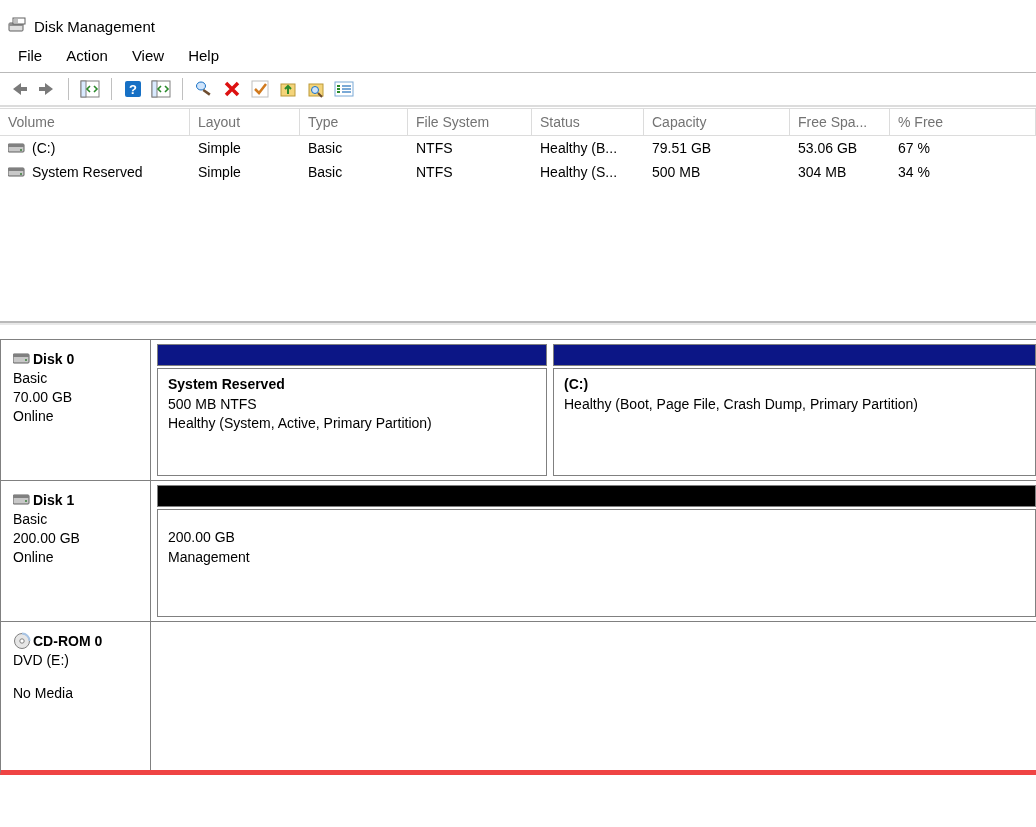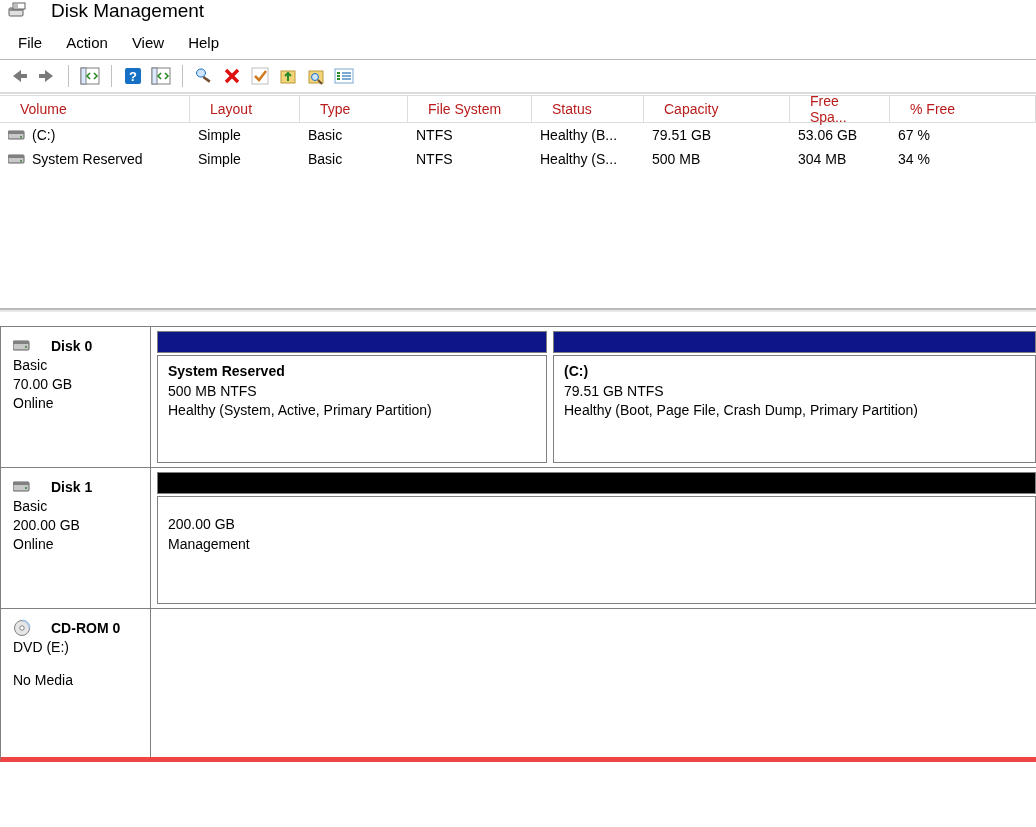--- a/index.html
+++ b/index.html
@@ -9,23 +9,23 @@
     font-size: 14px;
     color: #000;
     background: #fff;
     width: 1036px;
     height: 827px;
     overflow: hidden;
   }
   .titlebar {
     display: flex;
     align-items: center;
-    padding: 0 8px 6px 8px;
-    gap: 25px;
-    font-size: 19px;
+    padding: 17px 8px 6px 8px;
+    gap: 8px;
+    font-size: 15px;
   }
   .app-icon {
     width: 18px; height: 18px;
     display: inline-flex; align-items: center; justify-content: center;
   }
   .menubar {
     display: flex;
     gap: 0;
     padding: 2px 6px 4px 6px;
     font-size: 15px;
@@ -64,23 +64,23 @@
   }
   .vl-header {
     display: flex;
     background: #fff;
     border-top: 1px solid #dcdcdc;
     border-bottom: 1px solid #dcdcdc;
     height: 28px;
   }
   .vl-header .col {
     border-right: 1px solid #dcdcdc;
-    padding: 4px 20px;
+    padding: 4px 8px;
     font-size: 14px;
-    color: #b91c1c;
+    color: #737373;
     display: flex; align-items: center;
     cursor: default;
   }
   .vl-row {
     display: flex;
     height: 24px;
   }
   .vl-row .col {
     padding: 2px 8px;
     font-size: 14px;
@@ -118,21 +118,21 @@
     width: 150px;
     min-width: 150px;
     padding: 10px 10px 10px 12px;
     border-right: 1px solid #808080;
     font-size: 14px;
     line-height: 1.35;
     min-height: 140px;
   }
   .disk-label-cell .dtitle {
     font-weight: bold;
-    display: flex; align-items: center; gap: 20px;
+    display: flex; align-items: center; gap: 2px;
   }
   .disk-partitions {
     flex: 1;
     display: flex;
     flex-direction: column;
     padding: 4px 0 4px 6px;
   }
   .volstrip {
     height: 22px;
     display: flex;
@@ -343,21 +343,20 @@
         <div class="seg navy" style="flex:1"></div>
       </div>
       <div class="partboxes">
         <div class="partbox" style="width:390px">
           <div class="pname">System Reserved</div>
           <div>500 MB NTFS</div>
           <div>Healthy (System, Active, Primary Partition)</div>
         </div>
         <div class="partbox" style="flex:1">
           <div class="pname">(C:)</div>
-          <div>79.51 GB NTFS</div>
           <div>Healthy (Boot, Page File, Crash Dump, Primary Partition)</div>
         </div>
       </div>
     </div>
   </div>
 
   <div class="disk-row">
     <div class="disk-label-cell">
       <div class="dtitle">
         <span class="disk-icon-small">

